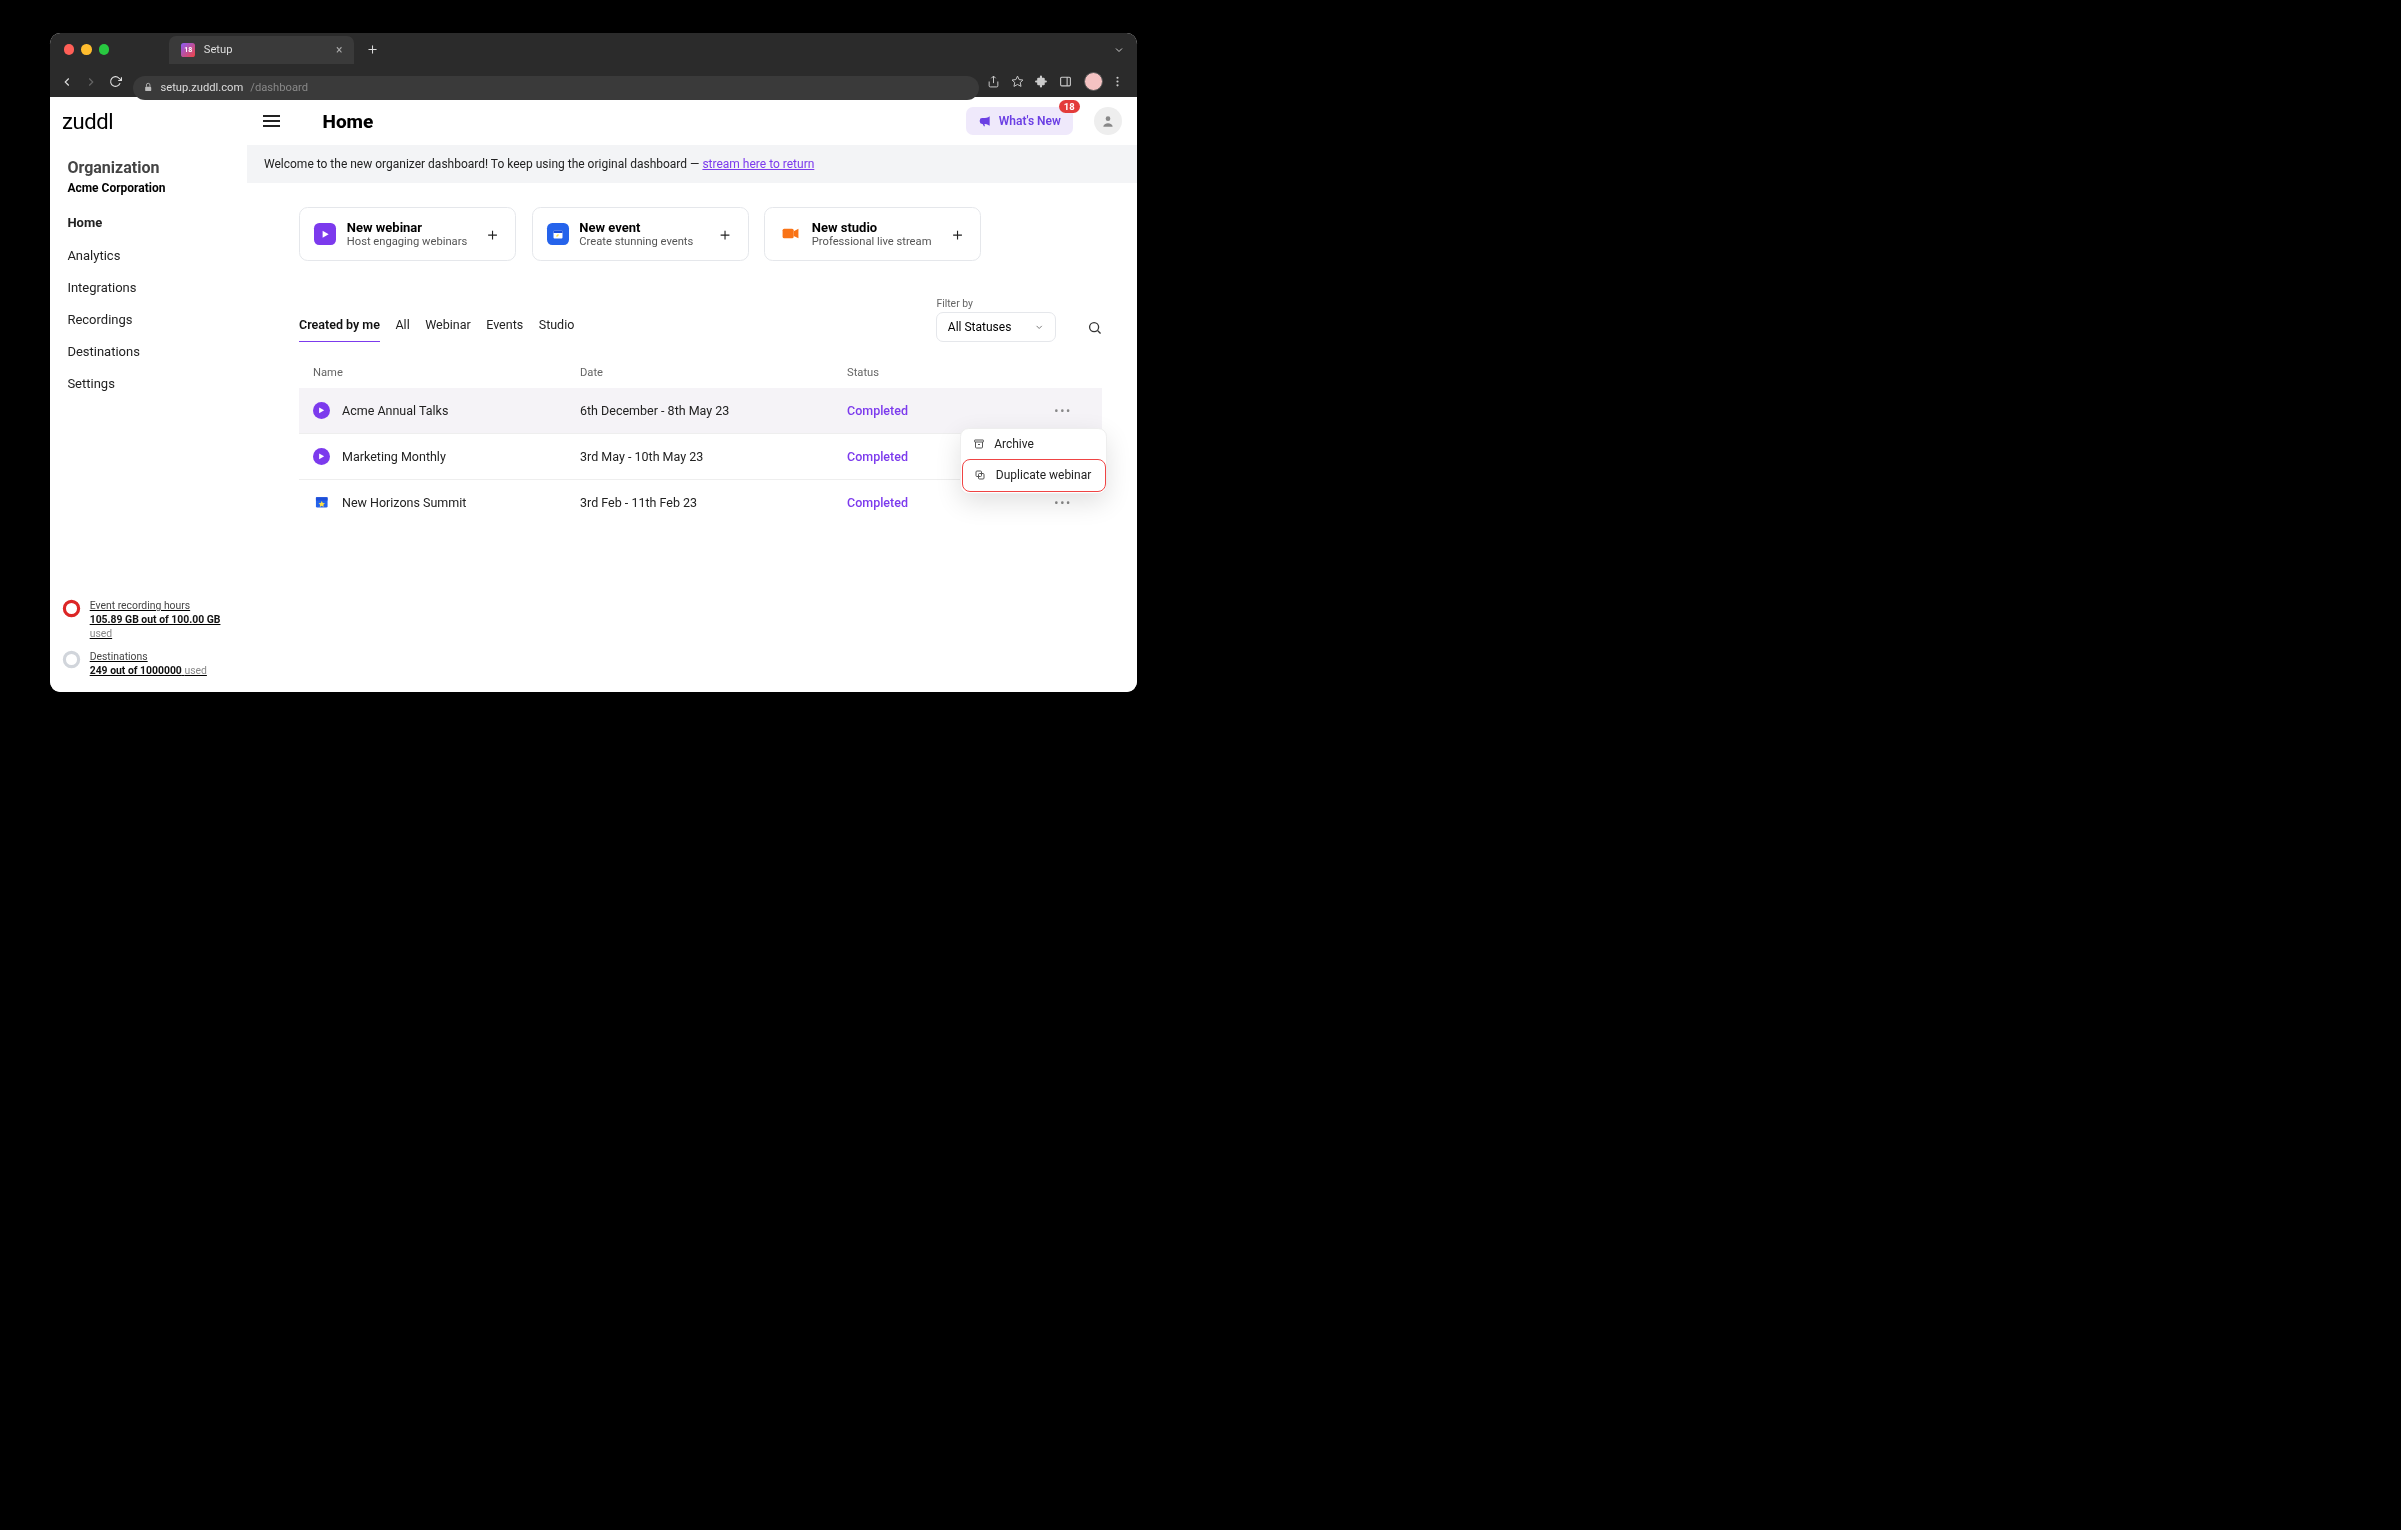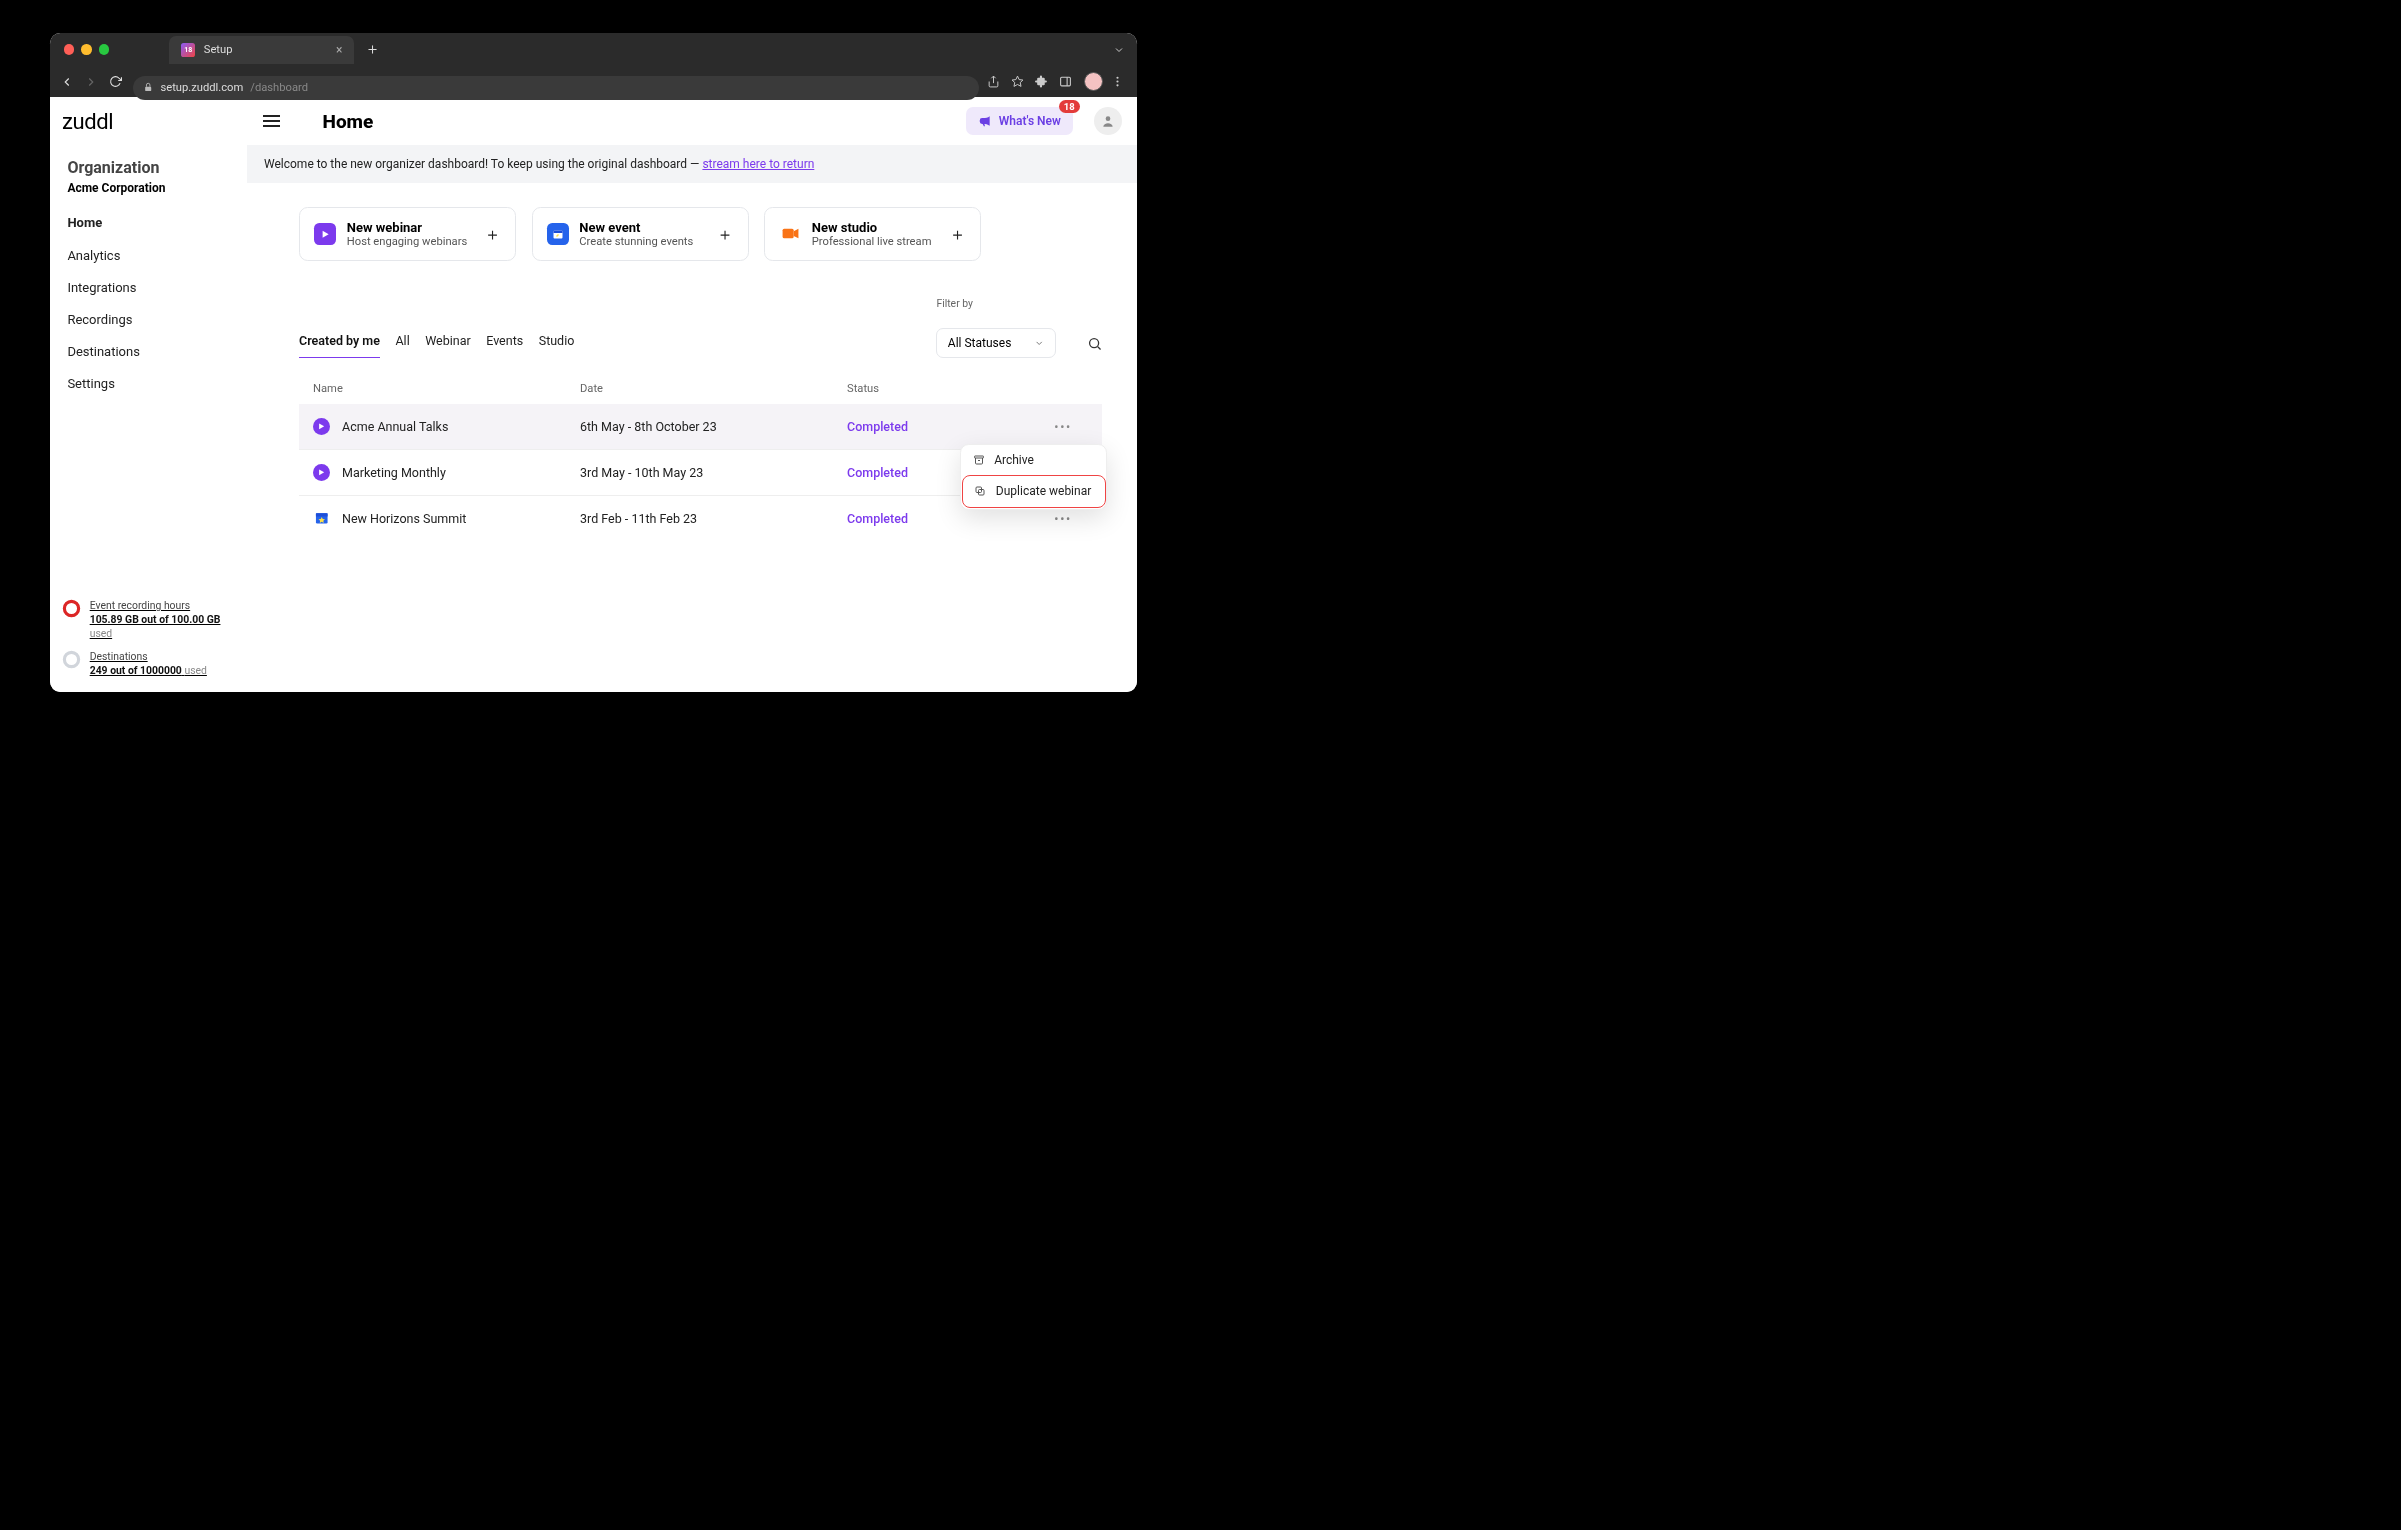--- a/index.html
+++ b/index.html
@@ -71,21 +71,21 @@
   .card-body { flex:1; }
   .card-title { font-weight:700; font-size:13px; }
   .card-sub { font-size:11.2px; color:#555; }
   .card-plus { font-size:17px; color:#222; font-weight:400; }
 
   .filterbar { display:flex; align-items:flex-end; padding:29px 35px 0 52px; gap:15.5px; }
   .tabs { display:flex; gap:15.5px; }
   .ftab { font-size:12.5px; color:#222; padding-bottom:8.6px; cursor:pointer; border-bottom:1.7px solid transparent; }
   .ftab.active { font-weight:600; border-bottom-color:#7c3aed; color:#111;}
   .filter-spacer { flex:1; }
-  .filter-label { font-size:10.4px; color:#666; margin-bottom:18px; }
+  .filter-label { font-size:10.4px; color:#666; margin-bottom:2px; }
   .select { border:0.9px solid #e5e7eb; border-radius:7px; padding:7px 10.4px; font-size:12px; display:flex; align-items:center; gap:22.4px; cursor:pointer; }
   .chev { color:#666; }
   .search-ico { color:#555; margin-left:15.5px; margin-bottom:7px; cursor:pointer; }
 
   .table { margin:15.5px 35px 0 52px; position:relative; }
   .thead, .trow { display:grid; grid-template-columns: 267px 267px 173px 52px; align-items:center; }
   .thead { padding:8.6px 14px; color:#666; font-size:11.2px; }
   .trow { padding:14px 14px; border-bottom:0.9px solid #eee; font-size:12.5px; color:#222; position:relative; }
   .trow.sel { background:#f5f3f7; }
   .name-cell { display:flex; align-items:center; gap:12px; }
@@ -334,21 +334,21 @@
 
         <div class="trow sel">
           <div class="name-cell">
             <div class="row-ico play">
               <svg width="8.6" height="8.6" viewBox="0 0 24 24" fill="#fff">
                   <polygon points="6 4 20 12 6 20"></polygon>
                 </svg>
             </div>
             <span>Acme Annual Talks</span>
           </div>
-          <div>6th May - 8th October 23</div>
+          <div>6th December - 8th May 23</div>
           <div class="status">Completed</div>
           <div class="dots">•••</div>
 
           <div class="menu">
             <div class="menu-item">
               <span class="mi-ico">
                 <svg width="12" height="12" viewBox="0 0 24 24" fill="none" stroke="#555" stroke-width="2">
                     <rect x="3" y="4" width="18" height="4" rx="1"></rect>
                     <path d="M5 8v10a2 2 0 002 2h10a2 2 0 002-2V8"></path>
                     <line x1="10" y1="13" x2="14" y2="13"></line>

